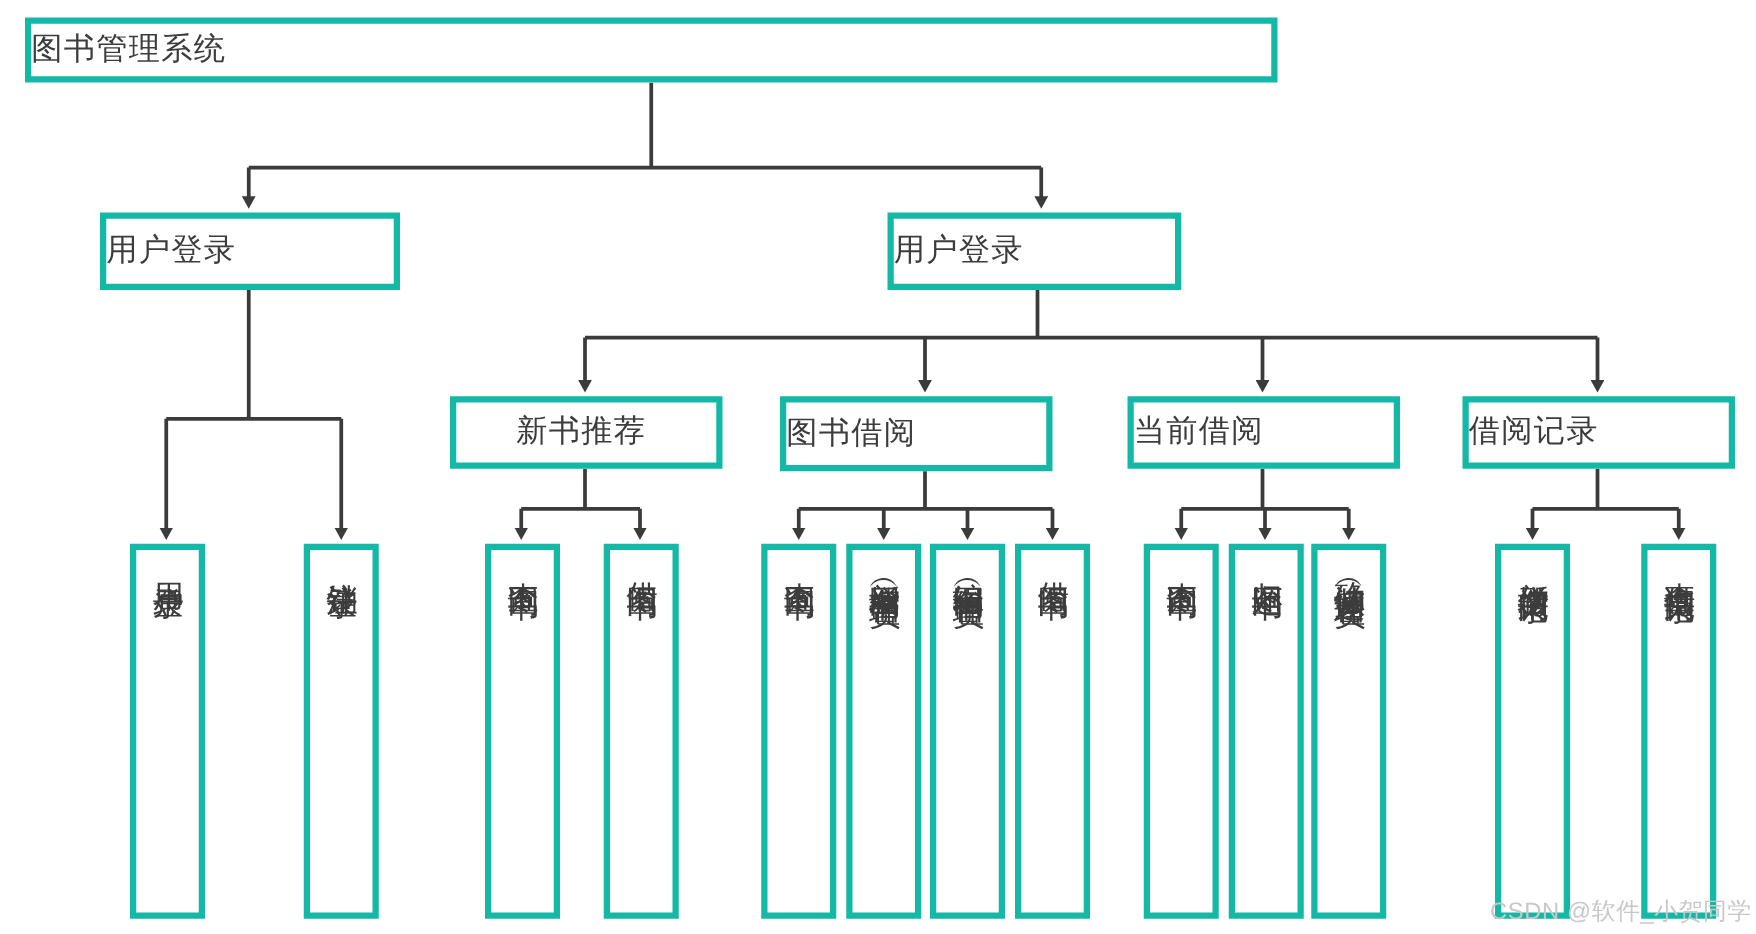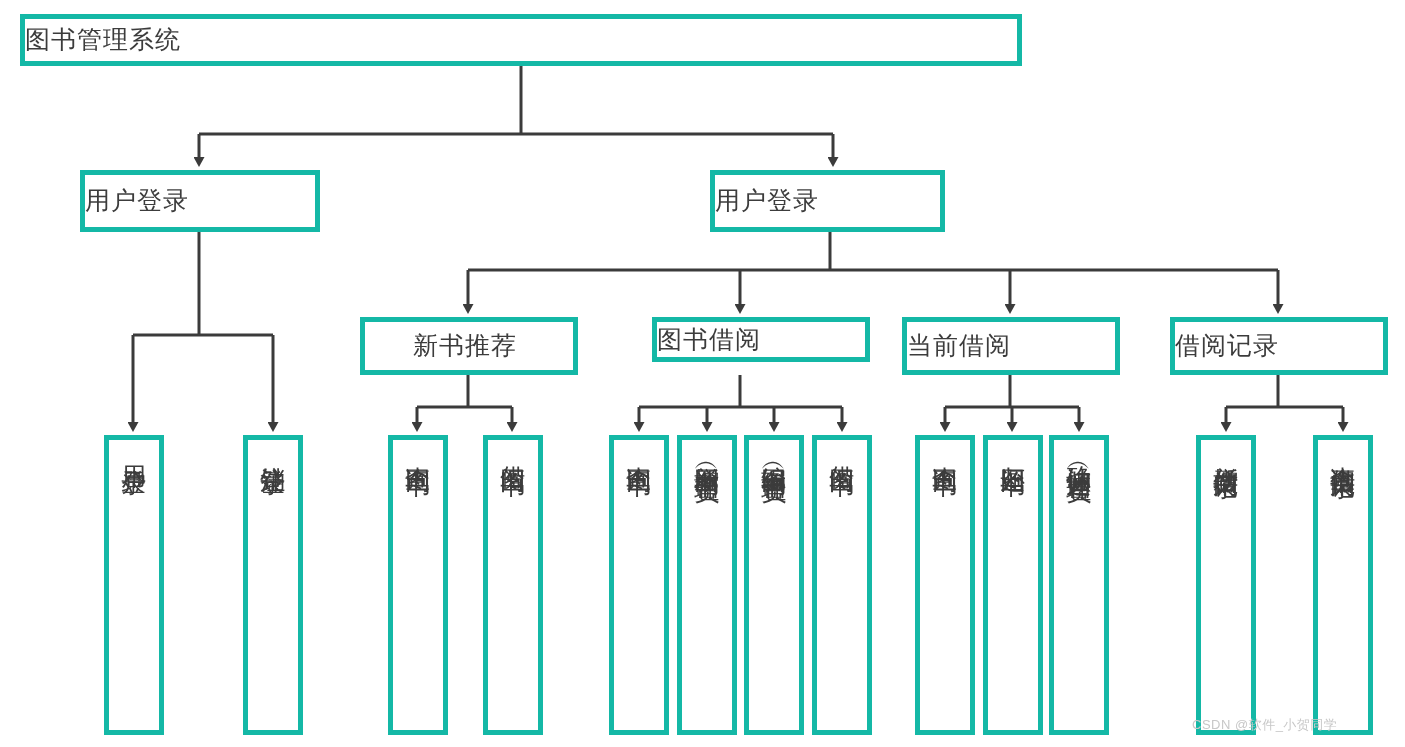--- a/index.html
+++ b/index.html
@@ -48,21 +48,21 @@
     padding-top: 6px;
   }
   .node-box.vertical .vtext {
     writing-mode: vertical-rl;
     text-orientation: upright;
     white-space: nowrap;
   }
   .watermark {
     position: absolute;
     color: #c8c8c8;
-    font-size: 13px;
+    font-size: 19px;
     letter-spacing: 0.5px;
     white-space: nowrap;
     pointer-events: none;
   }
 </style>
 </head>
 <body>
 
 <div id="canvas">
 
@@ -123,21 +123,21 @@
   <div class="node-box horizontal" style="left:80px; top:170px; width:240px; height:62px;">
     <span>用户登录</span>
   </div>
   <div class="node-box horizontal" style="left:710px; top:170px; width:235px; height:62px;">
     <span>用户登录</span>
   </div>
 
   <div class="node-box horizontal" style="left:360px; top:317px; width:218px; height:58px;padding-left:48px;">
     <span>新书推荐</span>
   </div>
-  <div class="node-box horizontal" style="left:652px; top:317px; width:218px; height:45px;">
+  <div class="node-box horizontal" style="left:624px; top:317px; width:218px; height:60px;">
     <span>图书借阅</span>
   </div>
   <div class="node-box horizontal" style="left:1170px; top:317px; width:218px; height:58px;">
     <span>借阅记录</span>
   </div>
   <div class="node-box horizontal" style="left:902px; top:317px; width:218px; height:58px;">
     <span>当前借阅</span>
   </div>
 
   <div class="node-box vertical" style="left:104px; top:435px; width:60px; height:300px;">

